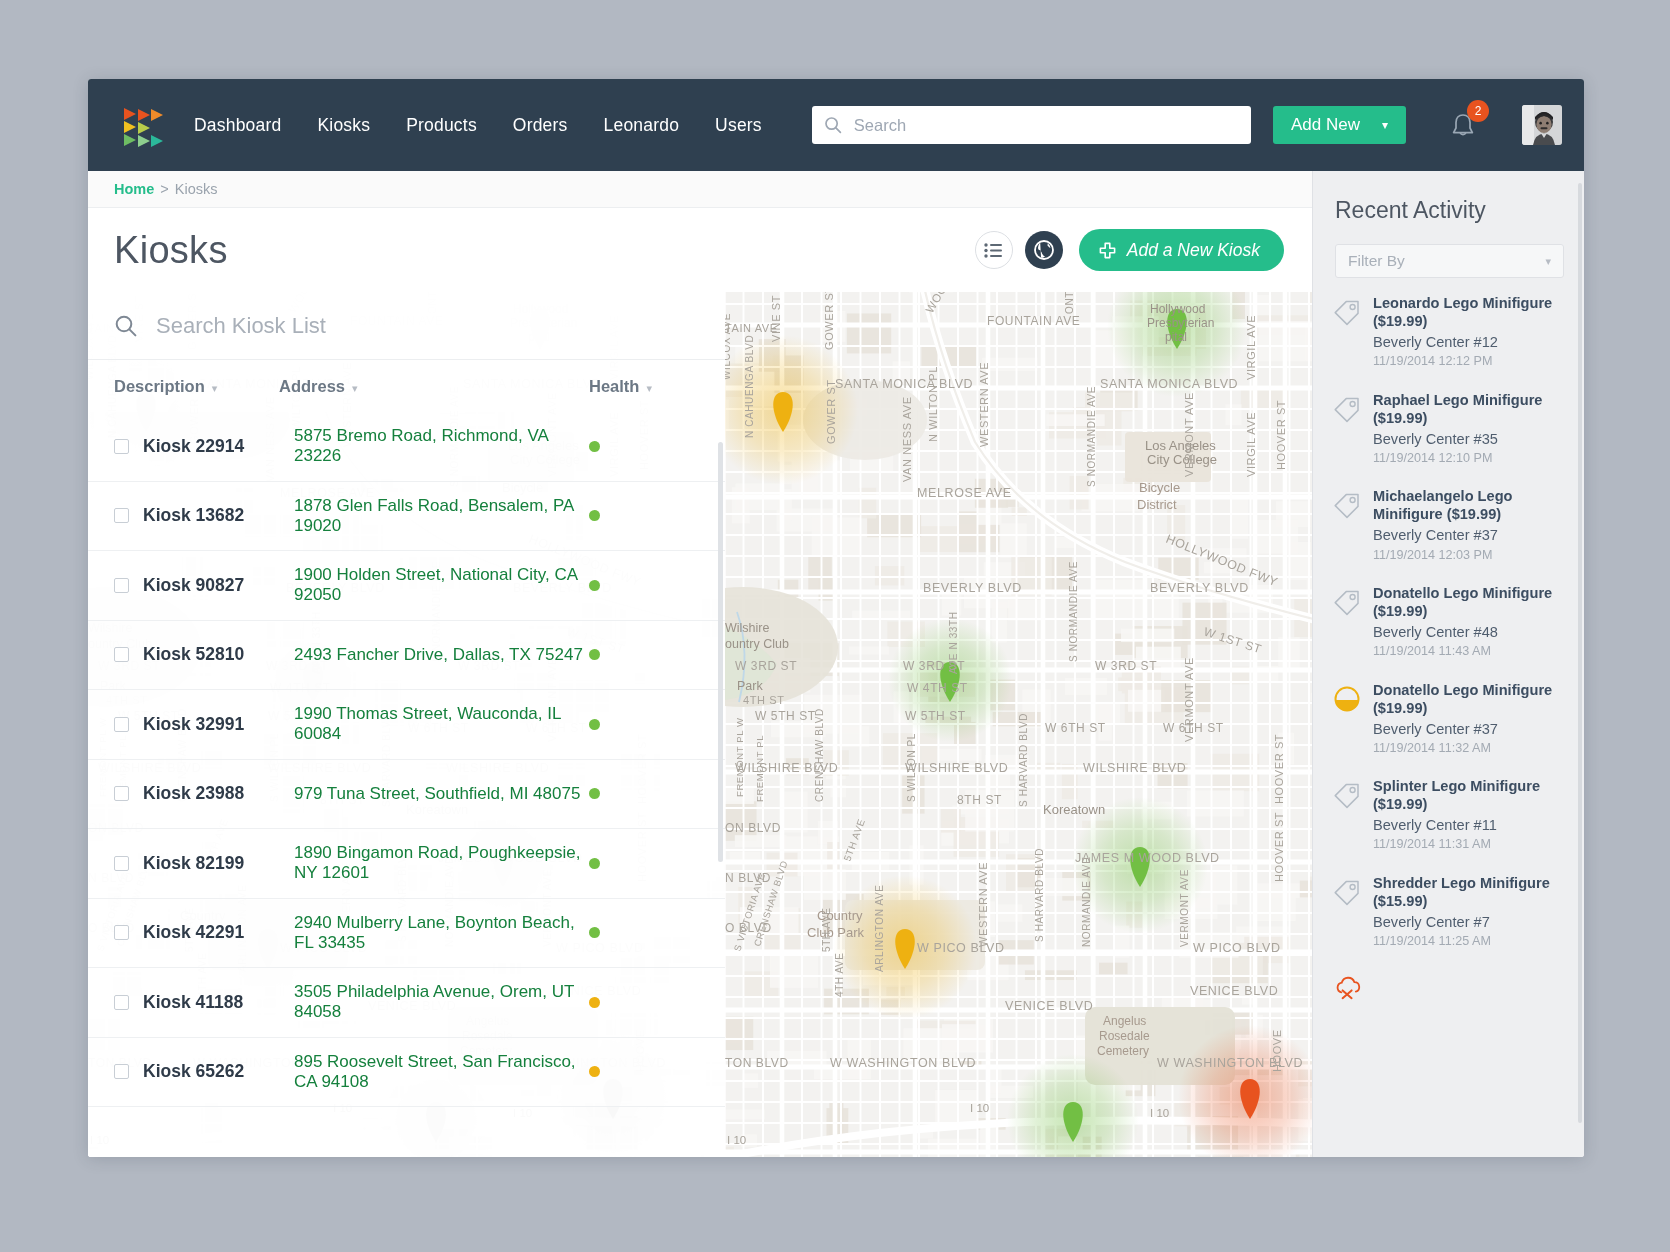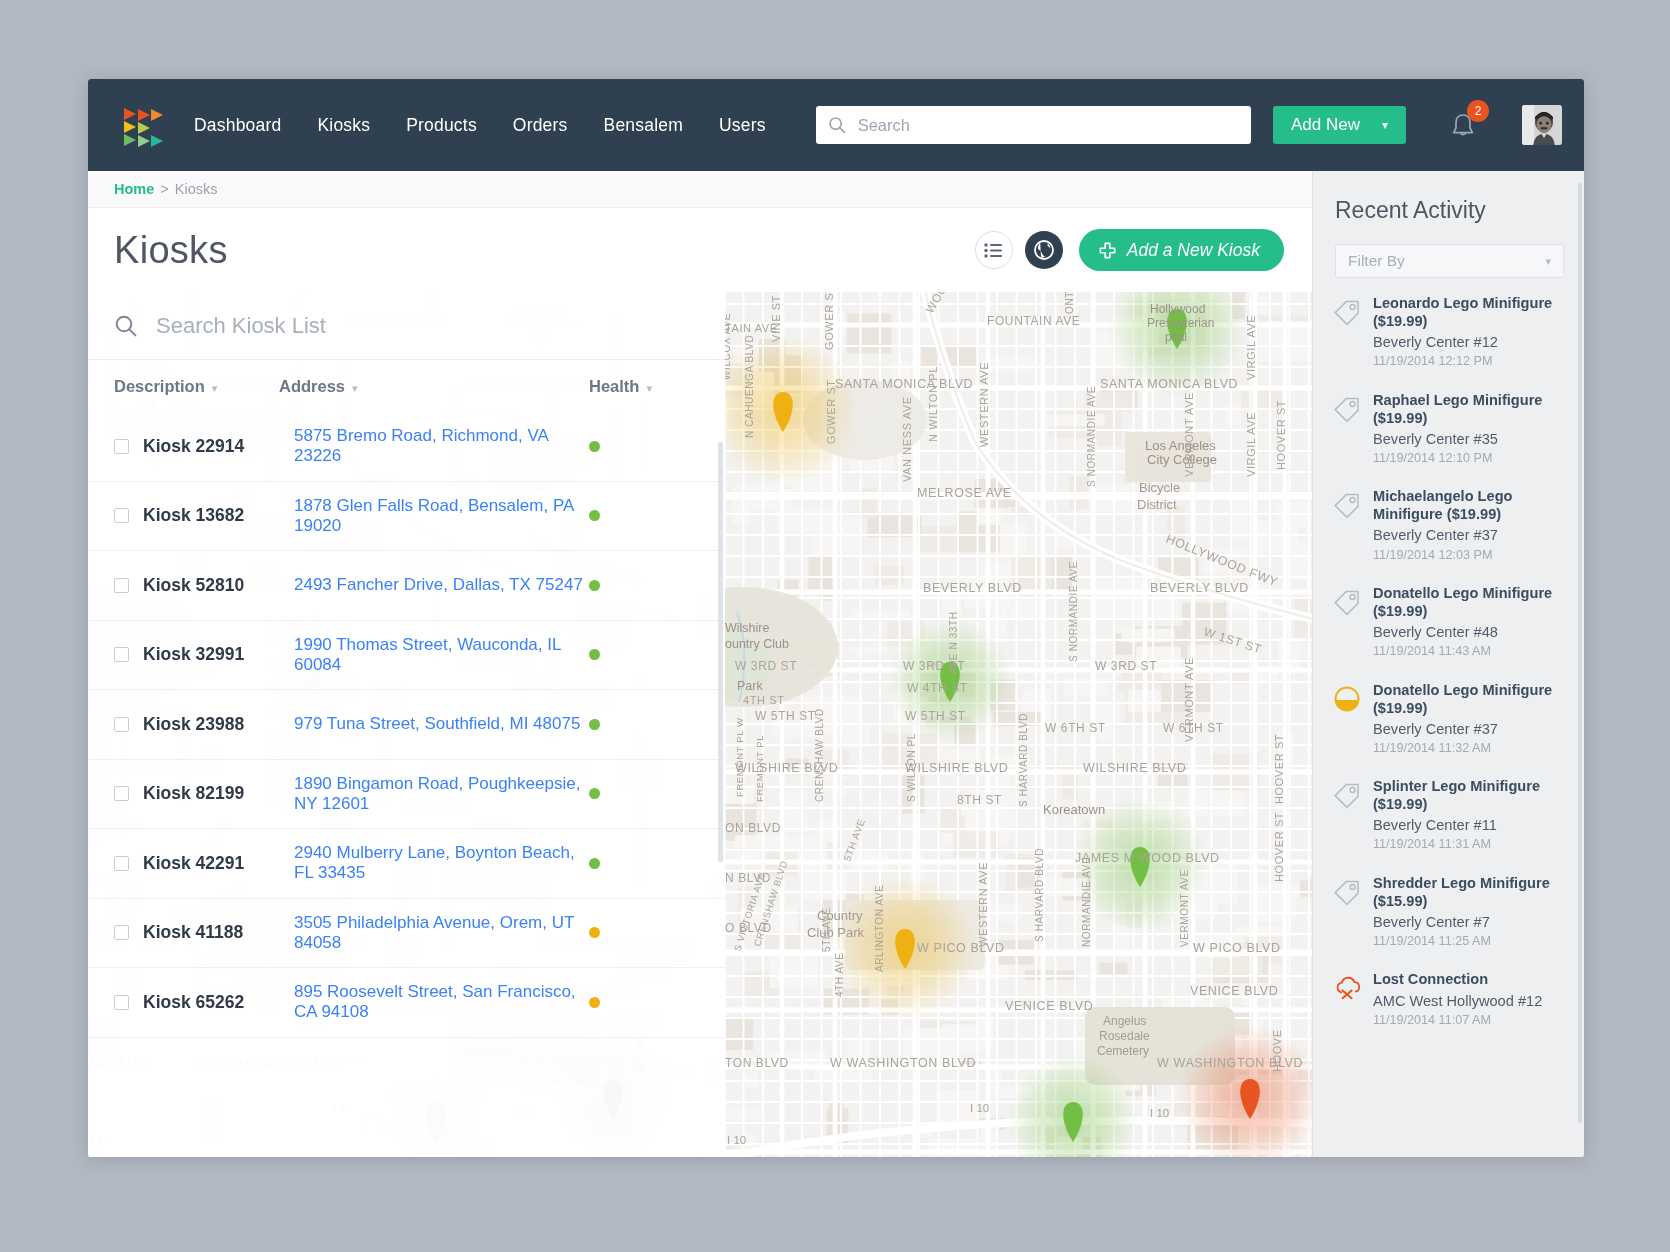--- a/index.html
+++ b/index.html
@@ -230,21 +230,21 @@
   }
   .row .desc {
     width: 151px;
     font-size: 17.5px;
     color: #2f3b49;
     font-weight: bold;
   }
   .row .addr {
     flex: 1;
     font-size: 17px;
-    color: #3b82f6;
+    color: #15803d;
   }
   .row .health { width: 110px; display: flex; justify-content: flex-start; }
   .dot { width: 11px; height: 11px; border-radius: 50%; display:block; }
 
   
   #list-scroll {
     position: absolute;
     right: 2px; top: 150px;
     width: 5px; height: 420px;
     background: #dfe2e6;
@@ -316,21 +316,21 @@
         <polygon points="24,34 36,40 24,46" fill="#8ecf8e"></polygon>
         <polygon points="37,34 49,40 37,46" fill="#2bb89a"></polygon>
       </svg>
     </div>
 
     <div class="nav-links">
       <div class="nav-link">Dashboard</div>
       <div class="nav-link">Kiosks</div>
       <div class="nav-link">Products</div>
       <div class="nav-link">Orders</div>
-      <div class="nav-link">Bensalem</div>
+      <div class="nav-link">Leonardo</div>
       <div class="nav-link">Users</div>
     </div>
 
     <div class="search-wrap">
       <svg width="18" height="18" viewBox="0 0 18 18">
         <circle cx="7.6" cy="7.6" r="5.6" fill="none" stroke="#9ea7b3" stroke-width="1.7"></circle>
         <line x1="11.9" y1="11.9" x2="16.4" y2="16.4" stroke="#9ea7b3" stroke-width="1.7" stroke-linecap="round"></line>
       </svg>
       <input class="search-input" type="text" placeholder="Search" style="">
     </div>
@@ -1066,20 +1066,28 @@
                 <div class="row">
                   <div class="cb"></div>
                   <div class="desc">Kiosk 13682</div>
                   <div class="addr">1878 Glen Falls Road, Bensalem, PA 19020</div>
                   <div class="health">
                     <span class="dot" style="background:#72bf44"></span>
                   </div>
                 </div>
                 <div class="row">
                   <div class="cb"></div>
+                  <div class="desc">Kiosk 90827</div>
+                  <div class="addr">1900 Holden Street, National City, CA 92050</div>
+                  <div class="health">
+                    <span class="dot" style="background:#72bf44"></span>
+                  </div>
+                </div>
+                <div class="row">
+                  <div class="cb"></div>
                   <div class="desc">Kiosk 52810</div>
                   <div class="addr">2493 Fancher Drive, Dallas, TX 75247</div>
                   <div class="health">
                     <span class="dot" style="background:#72bf44"></span>
                   </div>
                 </div>
                 <div class="row">
                   <div class="cb"></div>
                   <div class="desc">Kiosk 32991</div>
                   <div class="addr">1990 Thomas Street, Wauconda, IL 60084</div>
@@ -1834,24 +1842,19 @@
               <div class="act-sub">Beverly Center #7</div>
               <div class="act-time">11/19/2014 11:25 AM</div>
             </div>
           </div>
           <div class="act-item">
             <div class="act-icon"><svg width="30" height="28" viewBox="0 0 30 28">
                 <path d="M8.4 18.4 A5 5 0 0 1 8.8 8.6 A6.6 6.6 0 0 1 21.4 8.2 A4.8 4.8 0 0 1 22.8 17.6" fill="none" stroke="#e8531f" stroke-width="1.8" stroke-linecap="round"></path>
                 <line x1="9.6" y1="16.4" x2="18.6" y2="24.2" stroke="#e8531f" stroke-width="2" stroke-linecap="round"></line>
                 <line x1="18.6" y1="16.4" x2="9.6" y2="24.2" stroke="#e8531f" stroke-width="2" stroke-linecap="round"></line>
               </svg></div>
-            <div class="act-body">
-              <div class="act-title">Lost Connection</div>
-              <div class="act-sub">AMC West Hollywood #12</div>
-              <div class="act-time">11/19/2014 11:07 AM</div>
-            </div>
           </div>
         </div>
       <div id="right-scroll"></div>
     </div>
 
   </div>
 </div>
 
 </body></html>

